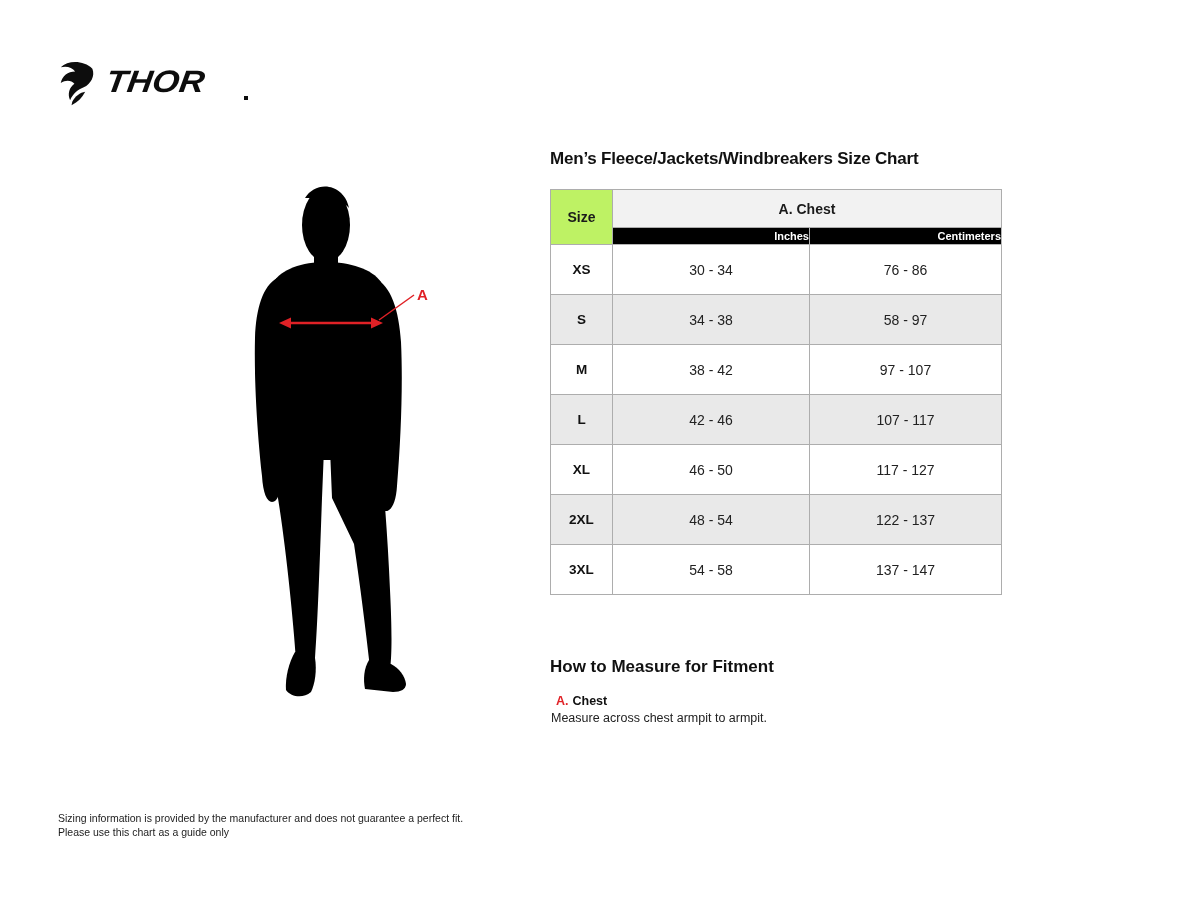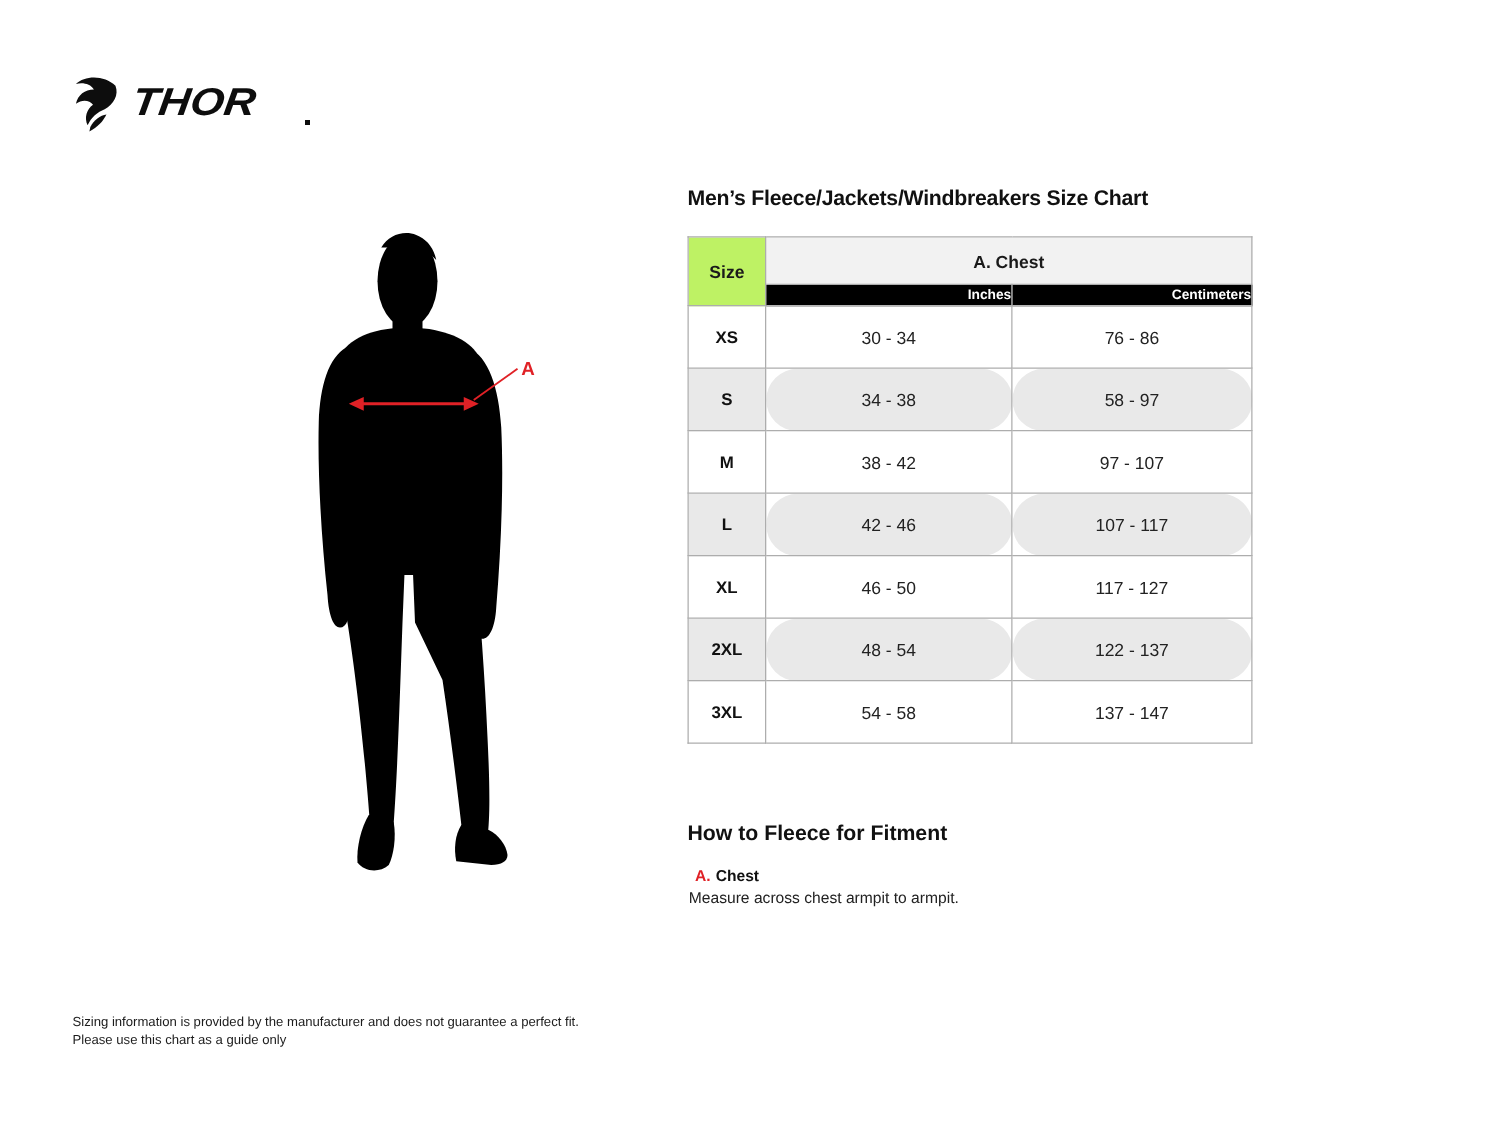--- a/index.html
+++ b/index.html
@@ -32,21 +32,21 @@
   }
   .size-table .size-h{background:#bef264;font-size:14px;font-weight:bold;width:62px;}
   .size-table .chest-h{background:#f2f2f2;font-size:14px;font-weight:bold;height:37px;}
   .size-table .bar{
     background:#000000;color:#ffffff;font-size:11px;font-weight:bold;height:16px;
     border-color:#b5b5b5;
     text-align:right;
   }
   .size-table tbody tr{height:50px;}
   .size-table tbody th{font-size:13.5px;font-weight:bold;color:#111;}
-  .size-table tbody td{font-size:14px;color:#222;border-radius:26px;}
+  .size-table tbody td{font-size:14px;color:#222;}
   .size-table tbody tr:nth-child(even){background:#e9e9e9;}
   .col-in{width:197px;} .col-cm{width:192px;}
   
   .howto{position:absolute;left:550px;top:657px;width:420px;}
   .howto h3{margin:0;font-size:17px;font-weight:bold;color:#111;}
   .measure-item{margin:17px 0 0 6px;font-size:12.5px;font-weight:bold;color:#111;}
   .measure-item .letter{color:#e02126;margin-right:4px;}
   .measure-desc{margin:3px 0 0 1px;font-size:12.5px;color:#222;}
   
   .footnote{position:absolute;left:58px;top:811px;font-size:10.5px;line-height:14px;color:#1c1c1c;}
@@ -138,21 +138,21 @@
     </tr>
     <tr>
       <th>3XL</th>
       <td>54 - 58</td>
       <td>137 - 147</td>
     </tr>
   </tbody>
 </table>
 
 <div class="howto">
-  <h3>How to Fleece for Fitment</h3>
+  <h3>How to Measure for Fitment</h3>
   <div class="measure-item">
     <span class="letter">A.</span><span>Chest</span>
   </div>
   <p class="measure-desc">Measure across chest armpit to armpit.</p>
 </div>
 
 <div class="footnote">
   <div>Sizing information is provided by the manufacturer and does not guarantee a perfect fit.</div>
   <div>Please use this chart as a guide only</div>
 </div>

